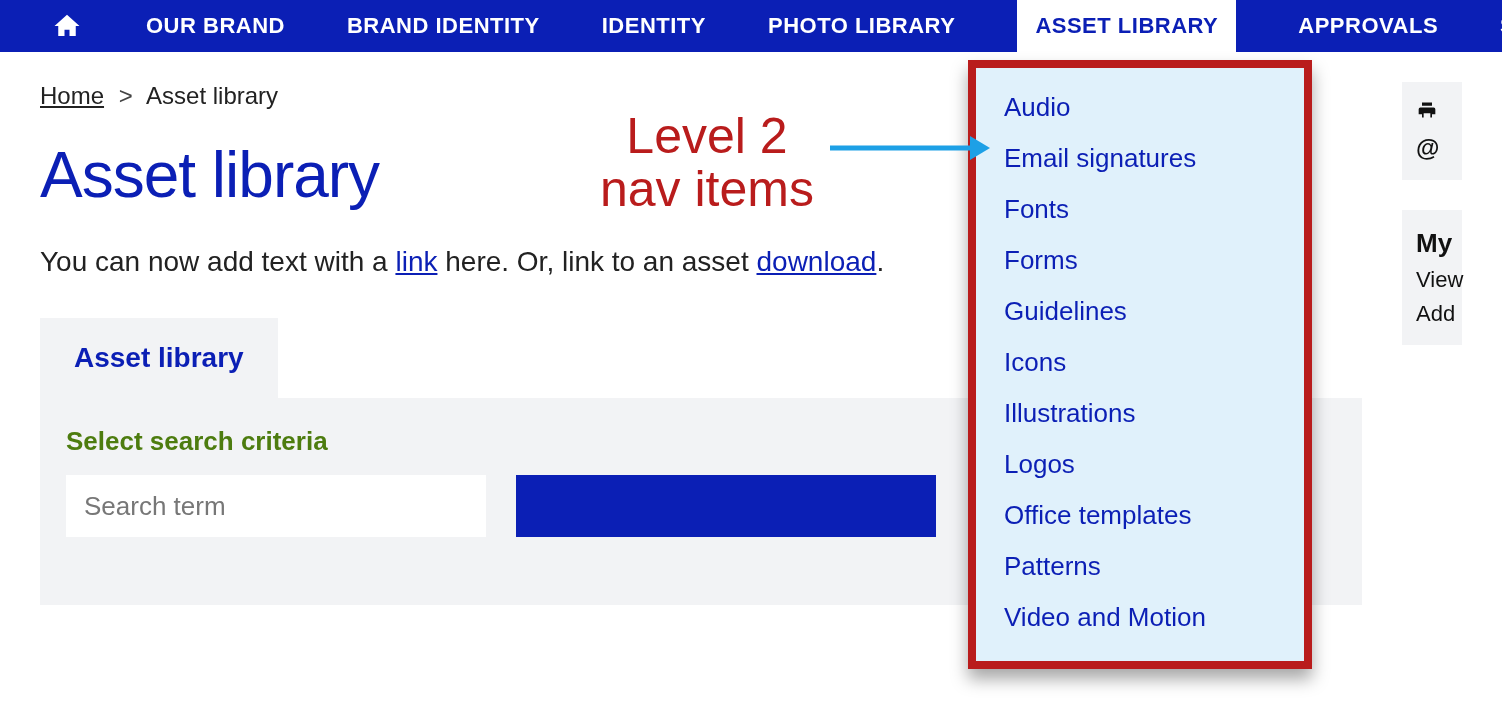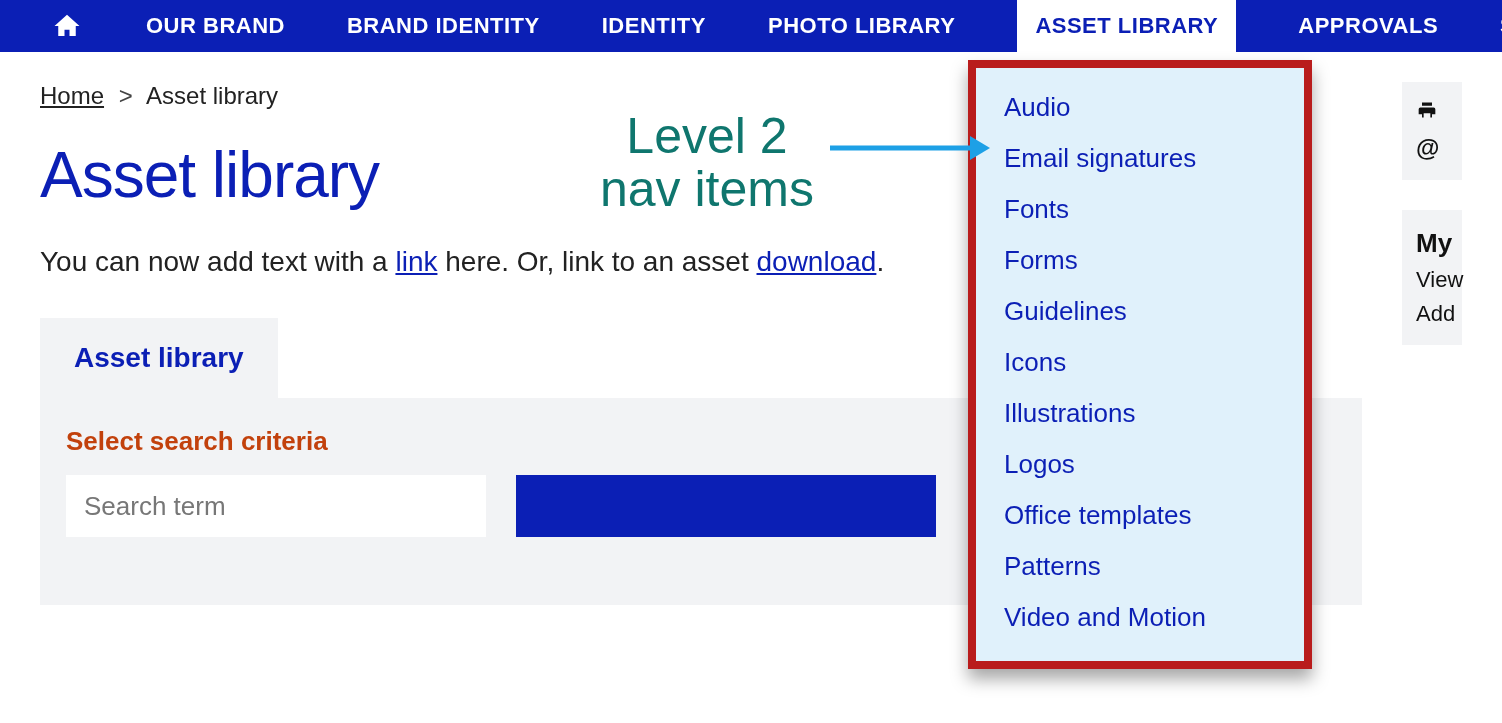--- a/index.html
+++ b/index.html
@@ -83,21 +83,21 @@
   .tab.active { color:#0b1fb5; }
 
   
   .search-panel {
     background:#f2f3f5;
     padding: 28px 26px 40px;
   }
   .search-panel .label {
     font-size: 26px;
     font-weight: 700;
-    color:#c2410c;
+    color:#4d7c0f;
     margin-bottom: 18px;
   }
   .controls-row {
     display:flex;
     gap: 30px;
     margin-bottom: 28px;
   }
   .select, .text-input {
     background:#fff;
     height: 62px;
@@ -138,21 +138,21 @@
 
   
   .annotation {
     position:absolute;
     top: 110px;
     left: 600px;
     z-index: 60;
     pointer-events:none;
   }
   .annotation .text {
-    color:#0f766e;
+    color:#b91c1c;
     font-size: 50px;
     line-height: 1.05;
     text-align:center;
     font-weight: 400;
   }
   .annotation svg {
     position:absolute;
     top: 18px;
     left: 230px;
   }

